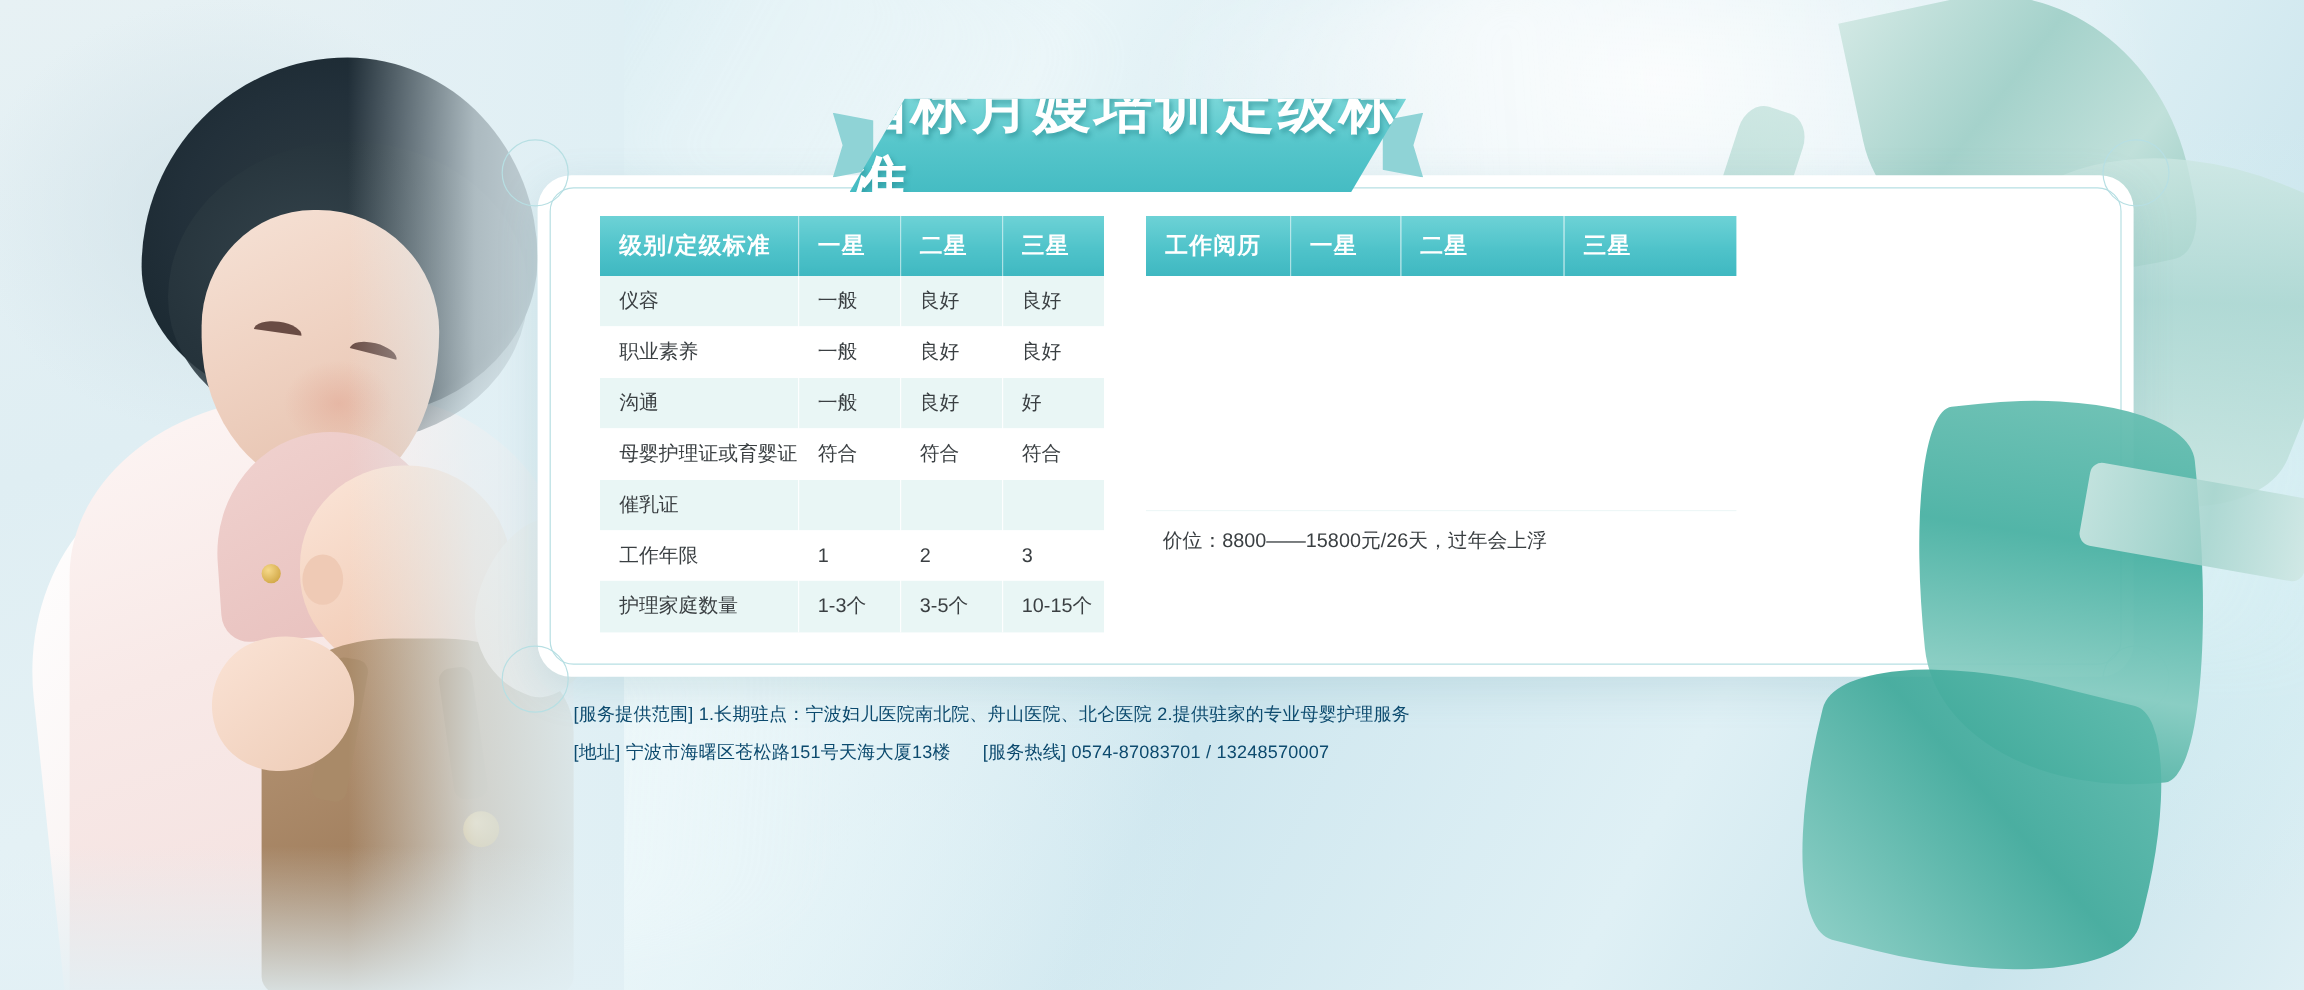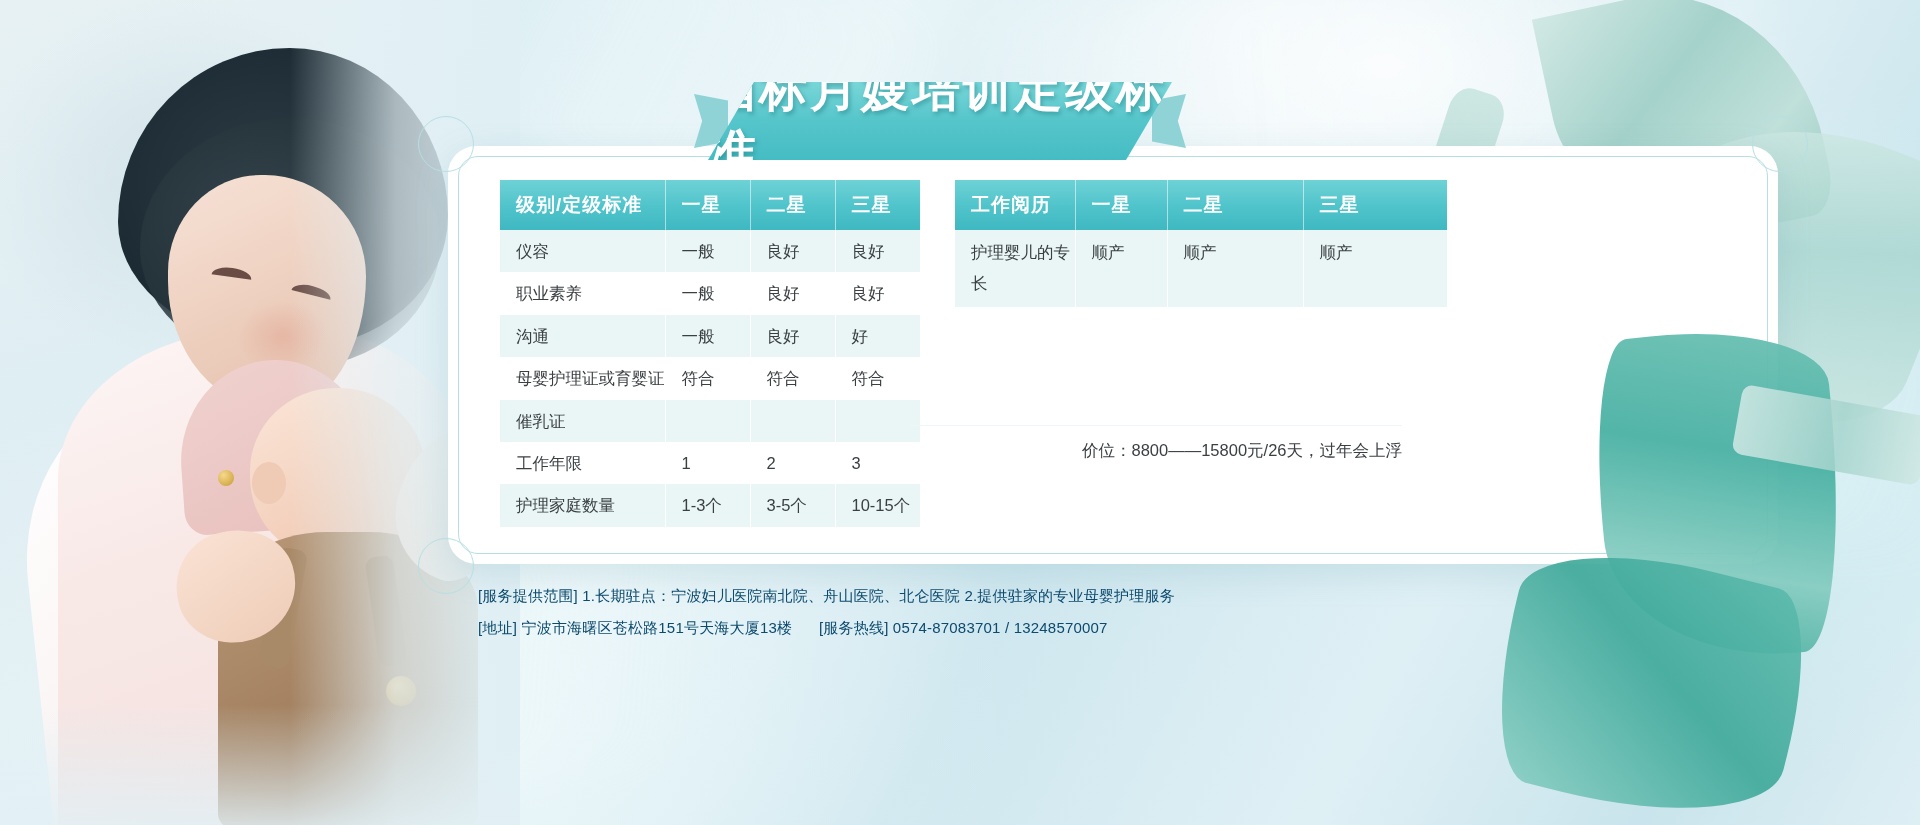--- a/index.html
+++ b/index.html
@@ -248,24 +248,23 @@
   #tbl-left th:nth-child(1){width:165px;} #tbl-left th:nth-child(2){width:85px;}
   #tbl-left th:nth-child(3){width:85px;}  #tbl-left th:nth-child(4){width:85px;}
 
   
   #tbl-right { left:955px; top:180px; width:492px; }
   #tbl-right th:nth-child(1){width:120px;} #tbl-right th:nth-child(2){width:92px;}
   #tbl-right th:nth-child(3){width:136px;} #tbl-right th:nth-child(4){width:144px;}
   #tbl-right td { line-height:1.9; }
 
   #price-note {
-    position:absolute; left:910px; top:425px; width:492px;
+    position:absolute; left:955px; top:425px; width:492px;
     font-size:16.5px; color:#3a3f42; padding:14px 0 0 14px;
     border-top:1px solid #eef7f7;
-    text-align:right;
   }
 
   
   #footer { position:absolute; left:478px; top:580px; width:1000px; }
   #footer .line { font-size:15px; color:#0c4a6e; line-height:2.1; letter-spacing:.2px; }
   #footer .gap { display:inline-block; width:18px; }
 </style>
 </head>
 <body>
 
@@ -381,26 +380,20 @@
 <table class="tbl" id="tbl-right">
   <thead>
     <tr>
       <th>工作阅历</th>
       <th>一星</th>
       <th>二星</th>
       <th>三星</th>
     </tr>
   </thead>
   <tbody>
-    <tr>
-      <td>护理婴儿的专长</td>
-      <td>顺产</td>
-      <td>顺产</td>
-      <td>顺产</td>
-    </tr>
   </tbody>
 </table>
 
 <div id="price-note">价位：8800——15800元/26天，过年会上浮</div>
 
 <div id="footer">
   <div class="line">[服务提供范围] 1.长期驻点：宁波妇儿医院南北院、舟山医院、北仑医院  2.提供驻家的专业母婴护理服务</div>
   <div class="line">
     <span>[地址] 宁波市海曙区苍松路151号天海大厦13楼</span>
     <span class="gap"></span>

